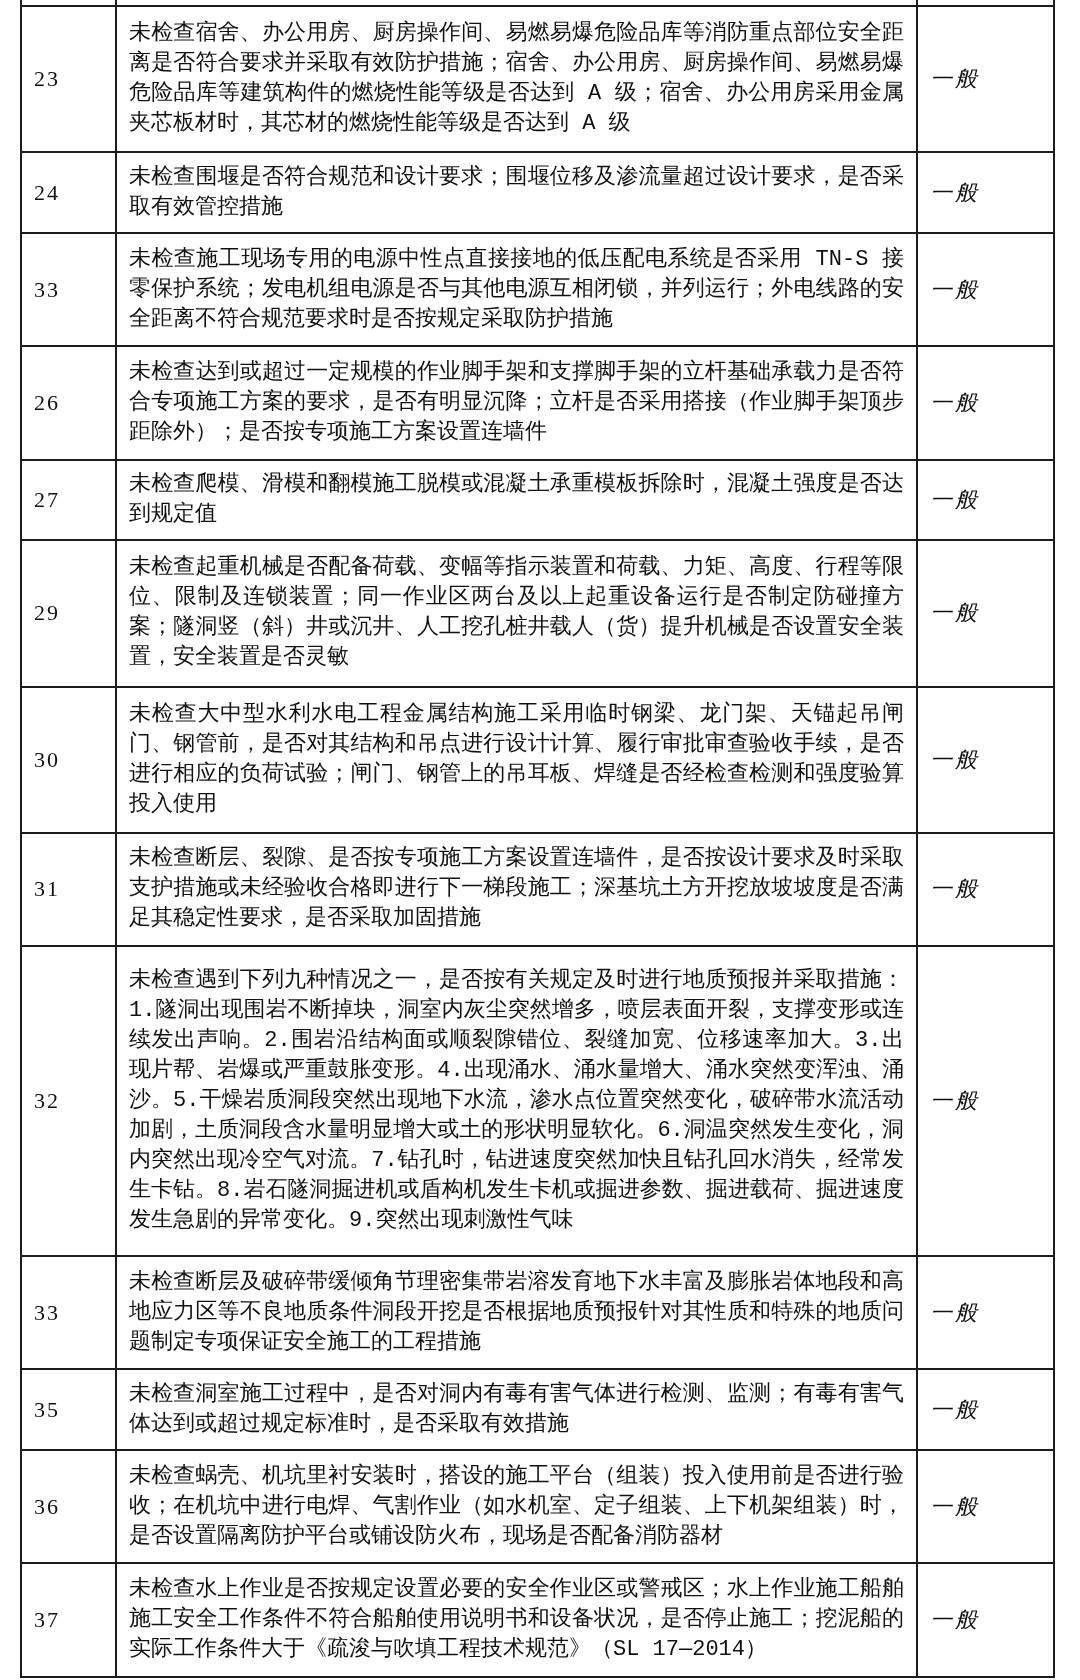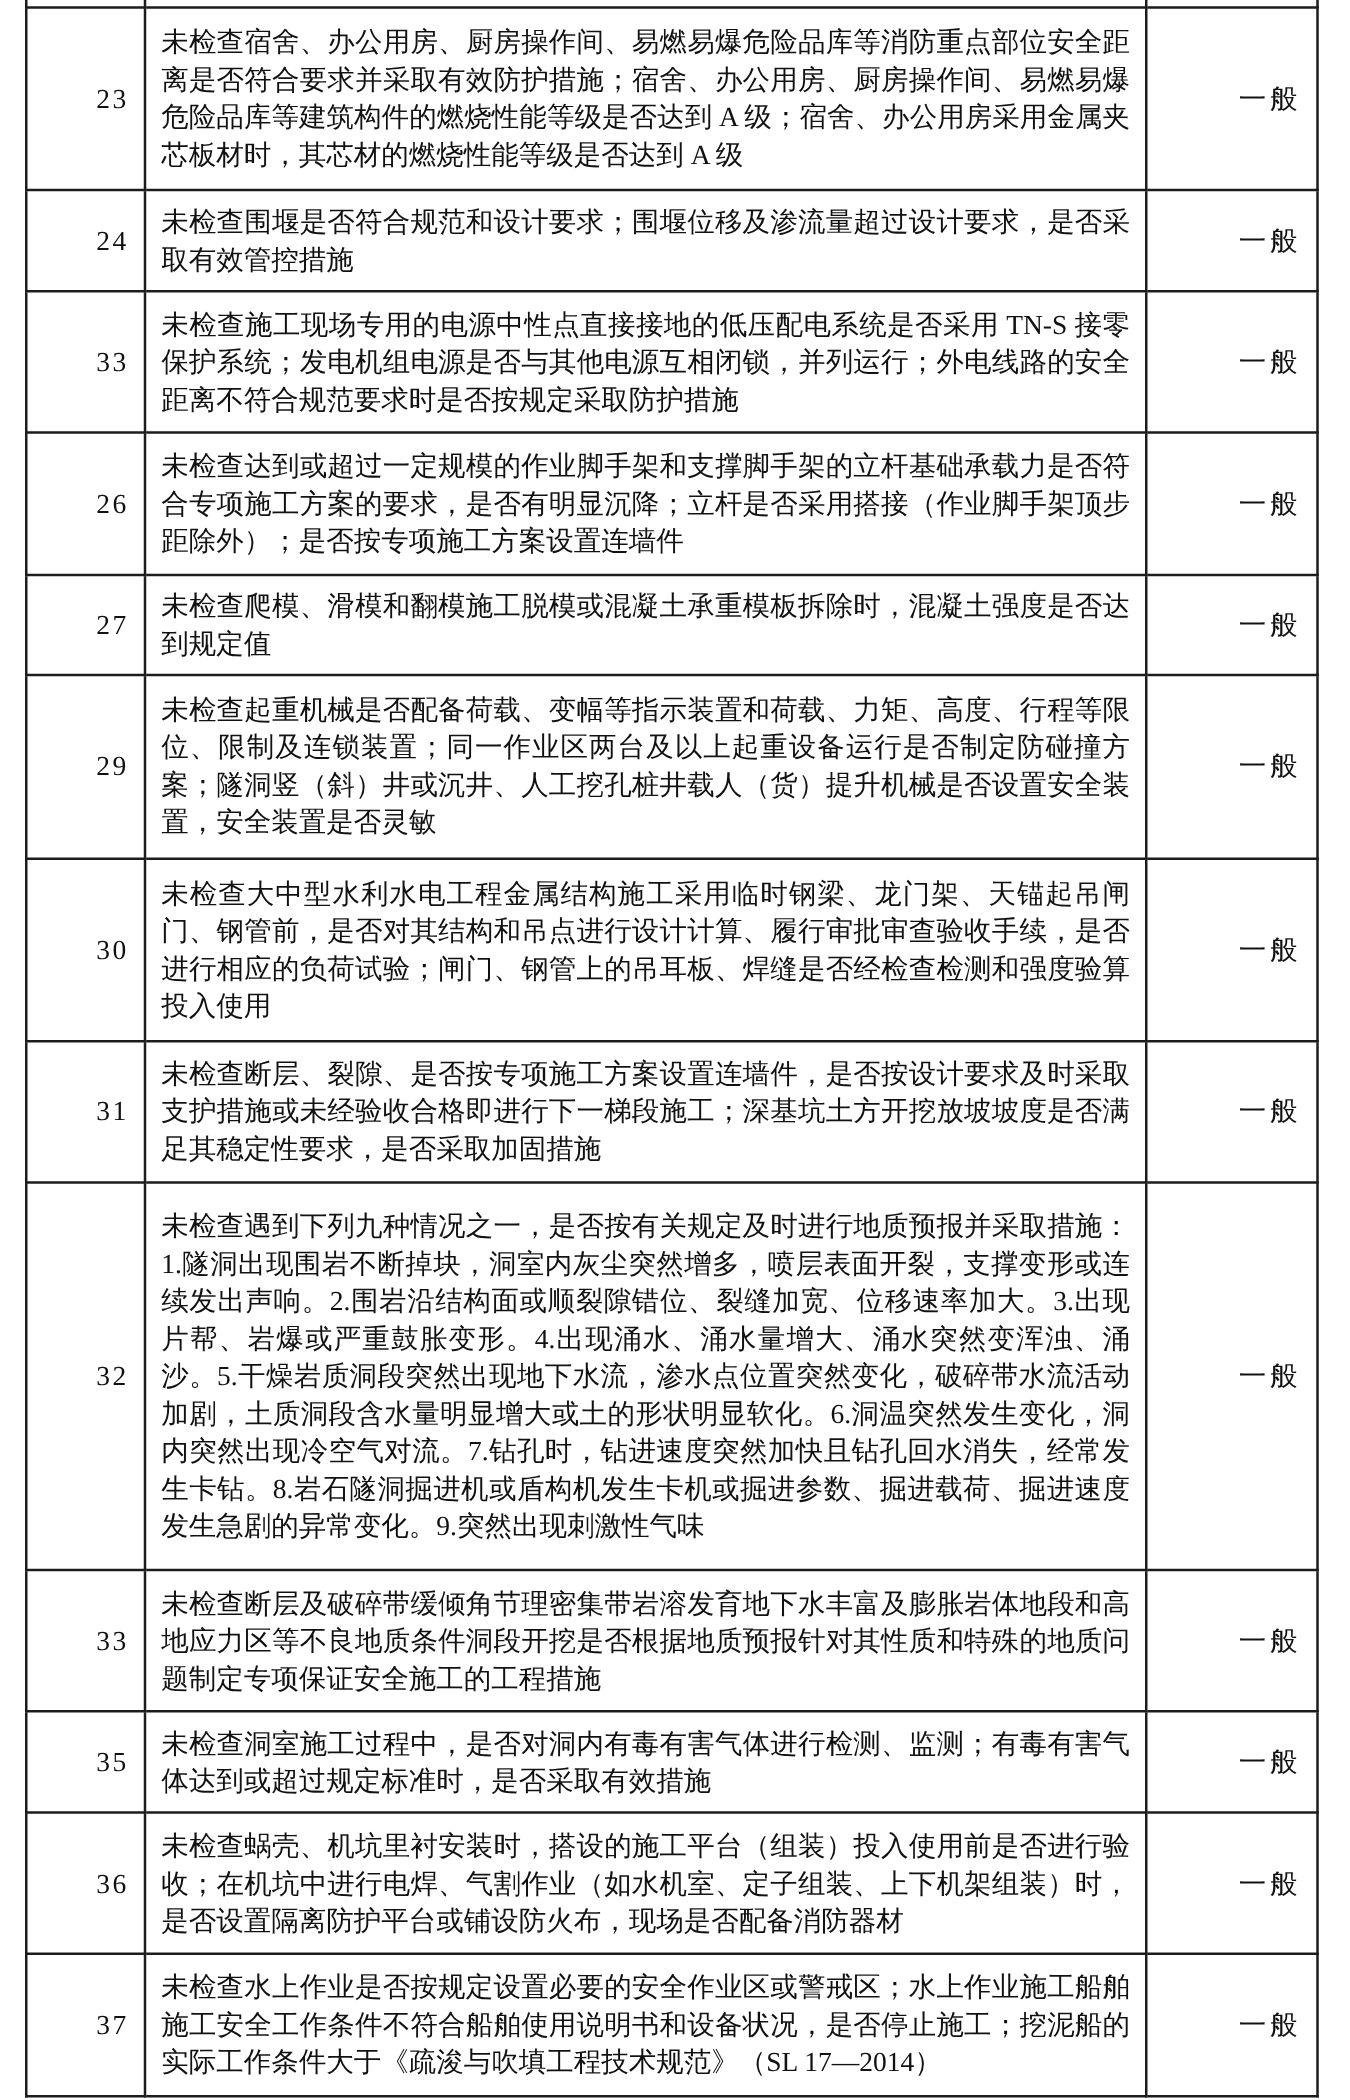--- a/index.html
+++ b/index.html
@@ -37,32 +37,34 @@
     padding:6px 12px;
     color:var(--text-color);
     word-break:break-all;
   }
   tr.clipped-row td{
     padding:0;
     height:9px;
     line-height:0;
   }
   td.c-no{
-    text-align:right;
+    text-align:left;
     letter-spacing:2px;
     padding:6px 2px;
     margin-top:16px;
   }
   td.c-desc{
     text-align:justify;
+    font-family:Liberation Mono, monospace;
   }
   td.c-level{
-    text-align:right;
+    text-align:left;
     letter-spacing:3px;
     padding:6px 4px;
+    font-style:italic;
   }
 </style>
 </head>
 <body>
 
 <div class="page">
   <table class="checklist">
     <colgroup>
       <col style="width:95px">
       <col style="width:801px">

